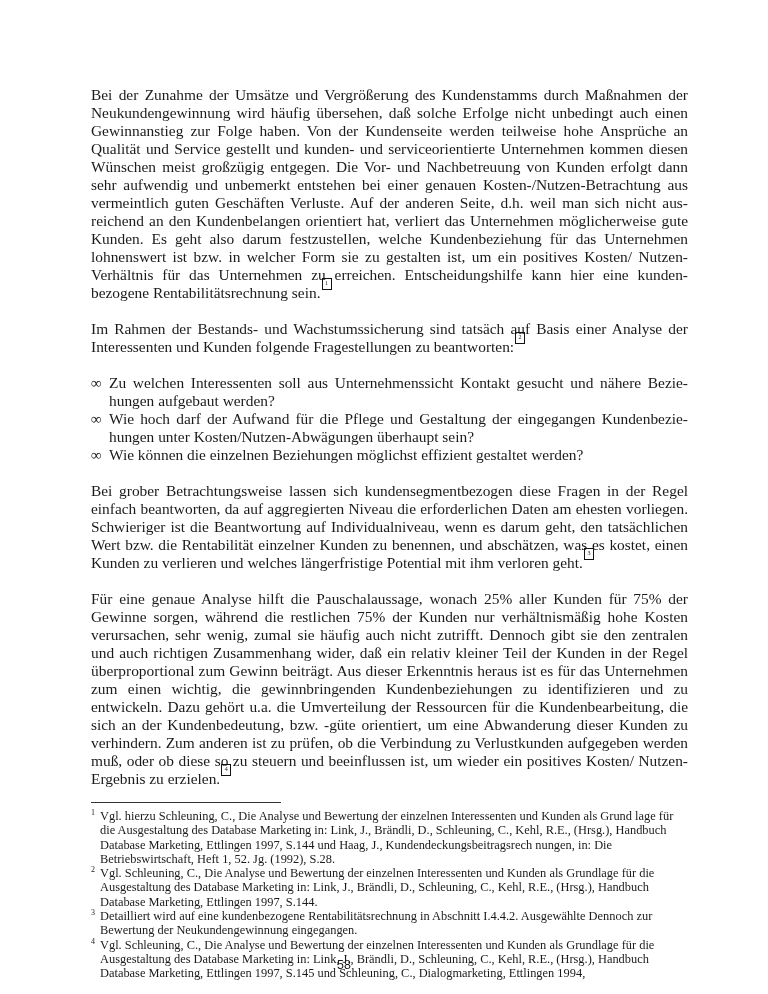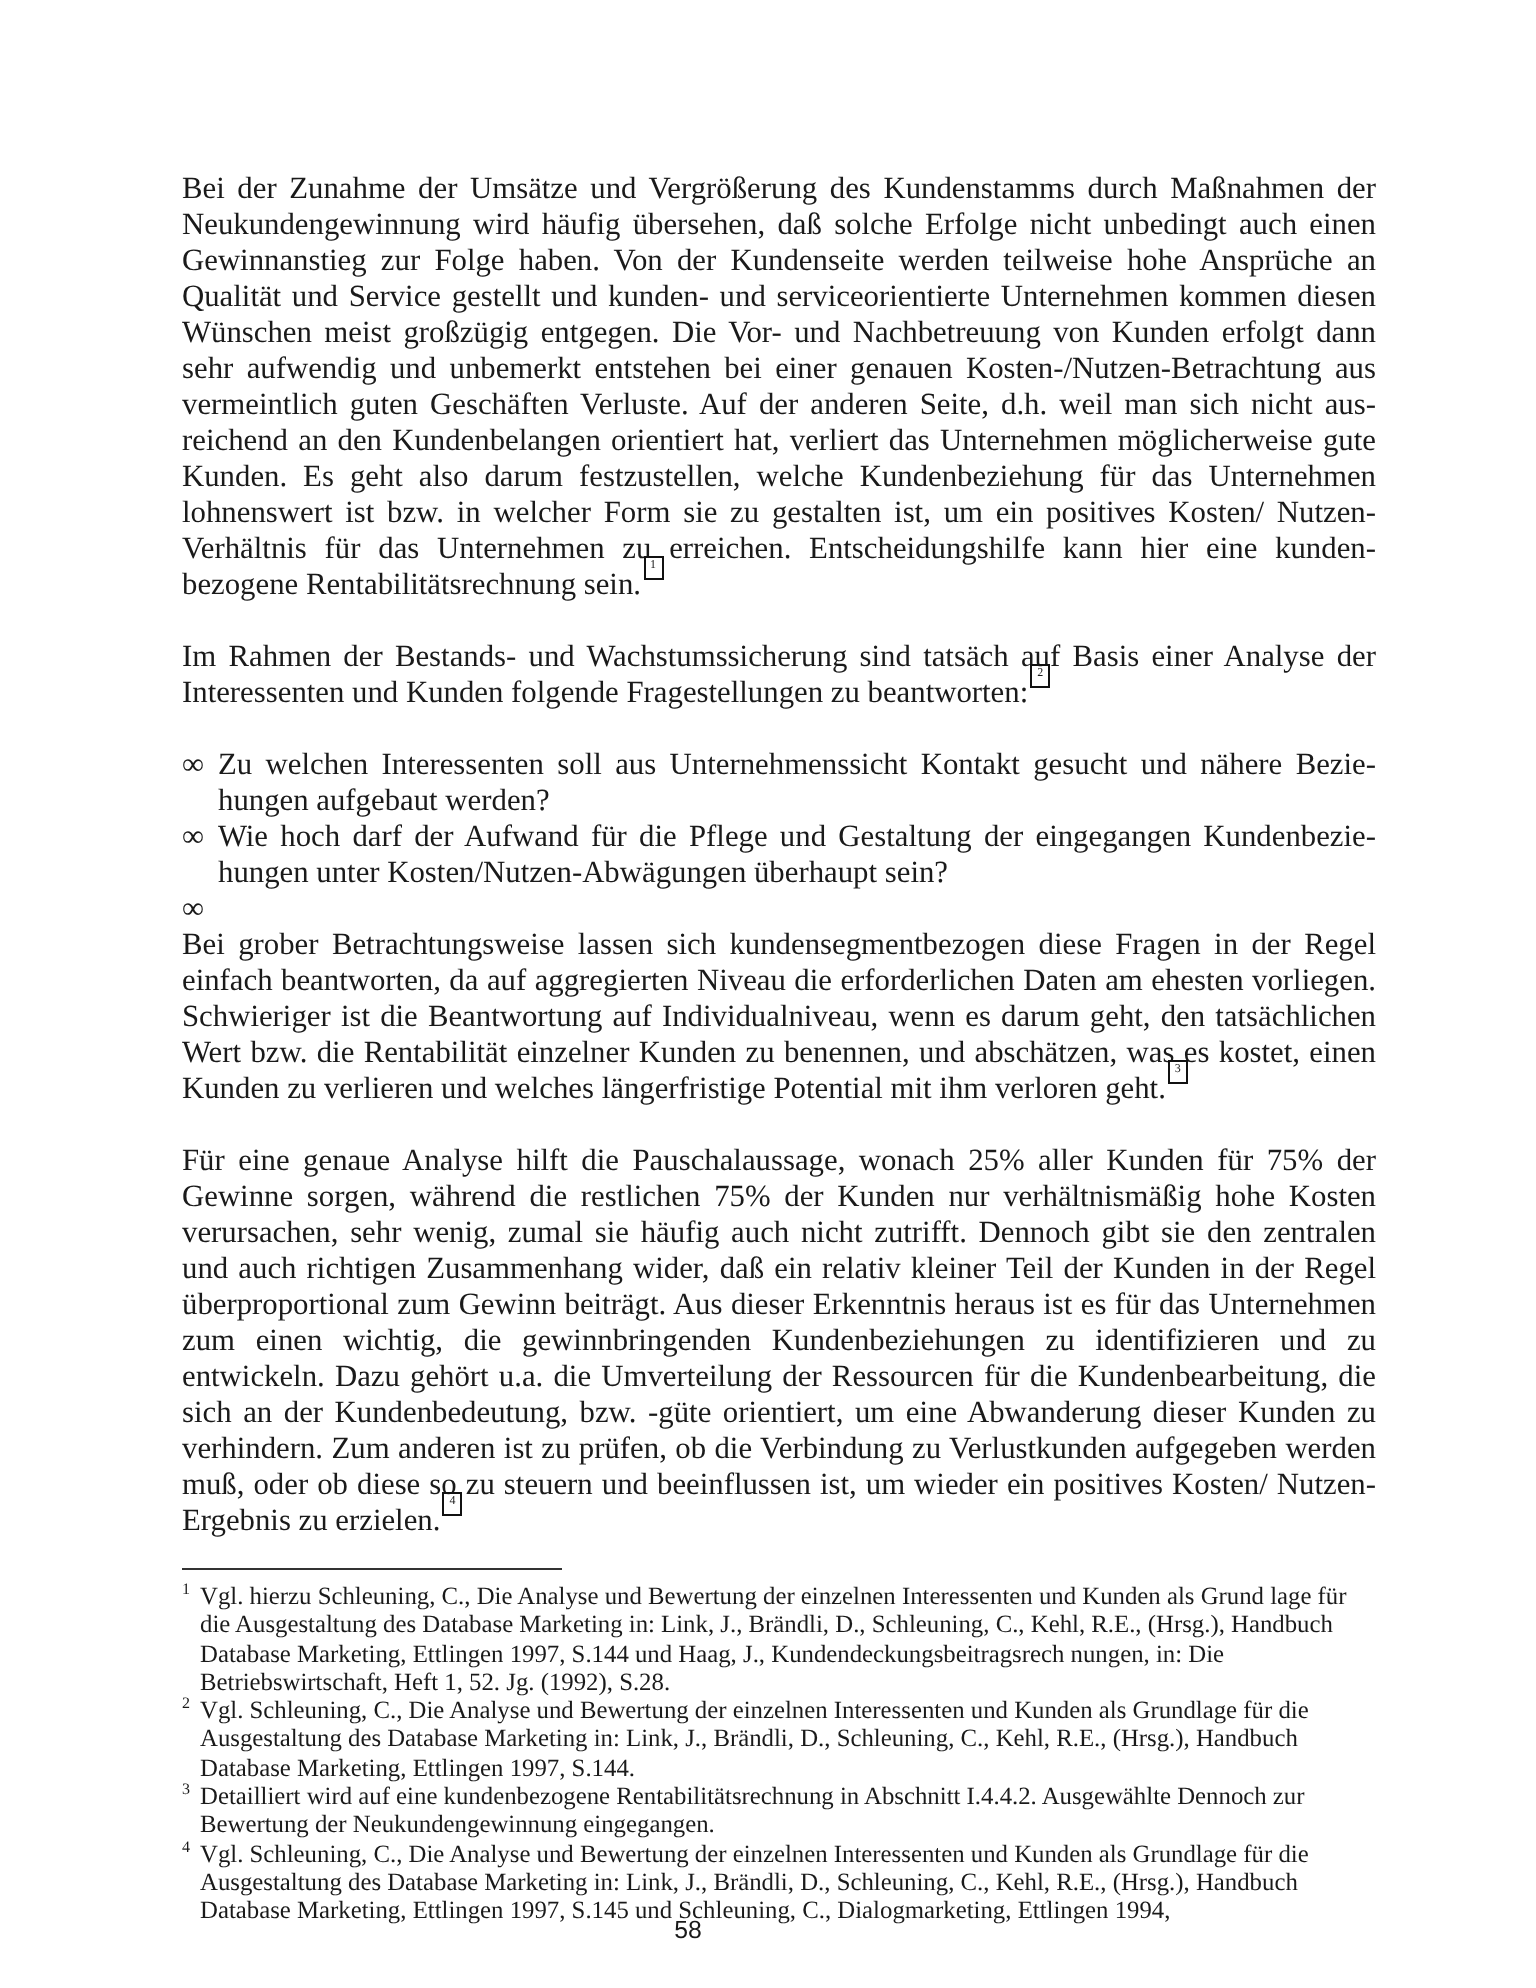--- a/index.html
+++ b/index.html
@@ -31,21 +31,21 @@
 <body>
 
 <div class="page">
   <p class="para"><span>Bei der Zunahme der Umsätze und Vergrößerung des Kundenstamms durch Maßnahmen der Neukundengewinnung wird häufig übersehen, daß solche Erfolge nicht unbedingt auch einen Gewinnanstieg zur Folge haben. Von der Kundenseite werden teilweise hohe Ansprüche an Qualität und Service gestellt und kunden- und serviceorientierte Unternehmen kommen diesen Wünschen meist großzügig entgegen. Die Vor- und Nachbetreuung von Kunden erfolgt dann sehr aufwendig und unbemerkt entstehen bei einer genauen Kosten-/Nutzen-Betrachtung aus vermeintlich guten Geschäften Verluste. Auf der anderen Seite, d.h. weil man sich nicht aus­reichend an den Kundenbelangen orientiert hat, verliert das Unternehmen möglicherweise gute Kunden. Es geht also darum festzustellen, welche Kundenbeziehung für das Unterneh­men lohnenswert ist bzw. in welcher Form sie zu gestalten ist, um ein positives Kosten/ Nut­zen-Verhältnis für das Unternehmen zu erreichen. Entscheidungshilfe kann hier eine kunden­bezogene Rentabilitätsrechnung sein.</span><span class="fnref">1</span></p>
 
   <p class="para"><span>Im Rahmen der Bestands- und Wachstumssicherung sind tatsäch auf Basis einer Analyse der Interessenten und Kunden folgende Fragestellungen zu beantworten:</span><span class="fnref">2</span></p>
 
   <ul class="list">
     <li><span class="bullet">∞</span><span>Zu welchen Interessenten soll aus Unternehmenssicht Kontakt gesucht und nähere Bezie­hungen aufgebaut werden?</span></li>
     <li><span class="bullet">∞</span><span>Wie hoch darf der Aufwand für die Pflege und Gestaltung der eingegangen Kundenbezie­hungen unter Kosten/Nutzen-Abwägungen überhaupt sein?</span></li>
-    <li><span class="bullet">∞</span></li>
+    <li><span class="bullet">∞</span><span>Wie können die einzelnen Beziehungen möglichst effizient gestaltet werden?</span></li>
   </ul>
 
   <p class="para"><span>Bei grober Betrachtungsweise lassen sich kundensegmentbezogen diese Fragen in der Regel einfach beantworten, da auf aggregierten Niveau die erforderlichen Daten am ehesten vorlie­gen. Schwieriger ist die Beantwortung auf Individualniveau, wenn es darum geht, den tatsäch­lichen Wert bzw. die Rentabilität einzelner Kunden zu benennen, und abschätzen, was es kos­tet, einen Kunden zu verlieren und welches längerfristige Potential mit ihm verloren geht.</span><span class="fnref">3</span></p>
 
   <p class="para" style="margin-bottom:0"><span>Für eine genaue Analyse hilft die Pauschalaussage, wonach 25% aller Kunden für 75% der Gewinne sorgen, während die restlichen 75% der Kunden nur verhältnismäßig hohe Kosten verursachen, sehr wenig, zumal sie häufig auch nicht zutrifft. Dennoch gibt sie den zentralen und auch richtigen Zusammenhang wider, daß ein relativ kleiner Teil der Kunden in der Regel überproportional zum Gewinn beiträgt. Aus dieser Erkenntnis heraus ist es für das Unterneh­men zum einen wichtig, die gewinnbringenden Kundenbeziehungen zu identifizieren und zu entwickeln. Dazu gehört u.a. die Umverteilung der Ressourcen für die Kundenbearbeitung, die sich an der Kundenbedeutung, bzw. -güte orientiert, um eine Abwanderung dieser Kunden zu verhindern. Zum anderen ist zu prüfen, ob die Verbindung zu Verlustkunden aufgegeben werden muß, oder ob diese so zu steuern und beeinflussen ist, um wieder ein positives Kos­ten/ Nutzen-Ergebnis zu erzielen.</span><span class="fnref">4</span></p>
 
   <div class="fn-sep"></div>
 
   <div class="footnotes">
     <div class="fn"><sup>1</sup><span>Vgl. hierzu Schleuning, C., Die Analyse und Bewertung der einzelnen Interessenten und Kunden als Grund lage für die Ausgestaltung des Database Marketing in: Link, J., Brändli, D., Schleuning, C., Kehl, R.E., (Hrsg.), Handbuch Database Marketing, Ettlingen 1997, S.144 und  Haag, J., Kundendeckungsbeitragsrech nungen, in: Die Betriebswirtschaft, Heft 1, 52. Jg. (1992), S.28.</span></div>

